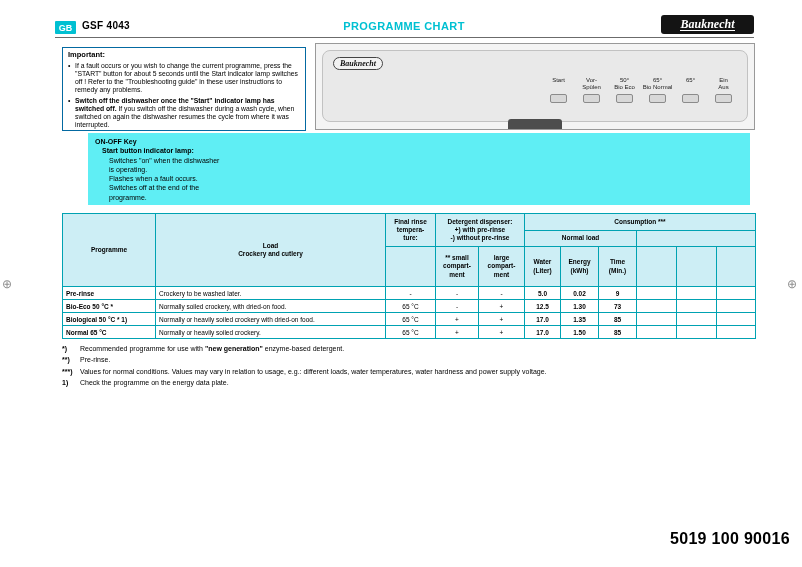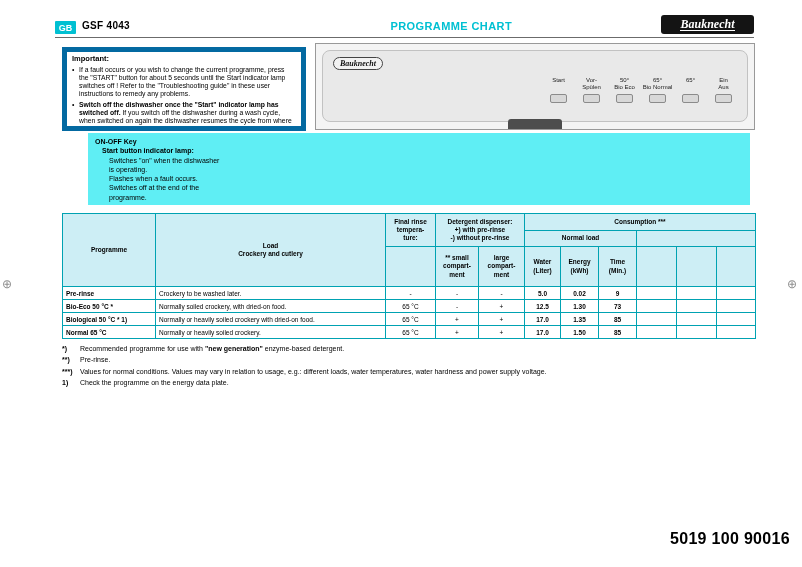--- a/index.html
+++ b/index.html
@@ -7,31 +7,31 @@
   .page {
     position: relative; width: 802px; height: 567px; background: #ffffff;
     font-family: "Liberation Sans", sans-serif; color: #000; overflow: hidden;
   }
 
   
   .gb-badge { position: absolute; left: 55px; top: 21px; width: 21px; height: 13px;
     background: #00c0d2; color: #fff; font-size: 9px; font-weight: bold;
     display: flex; align-items: center; justify-content: center; border-radius: 1px; }
   .model-title { position: absolute; left: 82px; top: 20px; font-size: 10px; font-weight: bold; letter-spacing: .3px; }
-  .chart-title { position: absolute; left: 296px; top: 20px; width: 216px; text-align: right;
+  .chart-title { position: absolute; left: 296px; top: 20px; width: 216px; text-align: center;
     color: #00c0d2; font-weight: bold; font-size: 11px; letter-spacing: .4px; }
   .head-rule { position: absolute; left: 55px; top: 37px; width: 699px; border-top: 1px solid #6b6b6b; }
   .brand-logo { position: absolute; left: 661px; top: 15px; width: 93px; height: 19px;
     background: #141414; border-radius: 3px; display: flex; align-items: center; justify-content: center; }
   .brand-logo .wordmark { color: #fff; font-family: "Liberation Serif", serif; font-style: italic;
     font-weight: bold; font-size: 12px; border-bottom: 1px solid #fff; line-height: 1.05; }
 
   
   .important-box { position: absolute; left: 62px; top: 47px; width: 244px; height: 84px;
-    border: 5px solid #0369a1; padding: 3px 6px 2px 5px; font-size: 6.8px; line-height: 1.18; overflow: hidden; }
+    border: 1px solid #0369a1; padding: 3px 6px 2px 5px; font-size: 6.8px; line-height: 1.18; overflow: hidden; }
   .important-title { font-weight: bold; font-size: 7.5px; margin-bottom: 2px; }
   .imp-bullet { display: flex; margin-bottom: 3px; }
   .imp-bullet .dot { flex: 0 0 7px; }
   .imp-bullet .txt { flex: 1; }
 
   
   .panel { position: absolute; left: 315px; top: 43px; width: 440px; height: 87px;
     background: #f4f4f4; border: 1px solid #999; }
   .panel-inner { position: absolute; left: 6px; top: 6px; width: 426px; height: 72px;
     background: #e9e9e9; border: 1px solid #c2c2c2; border-radius: 8px; }

